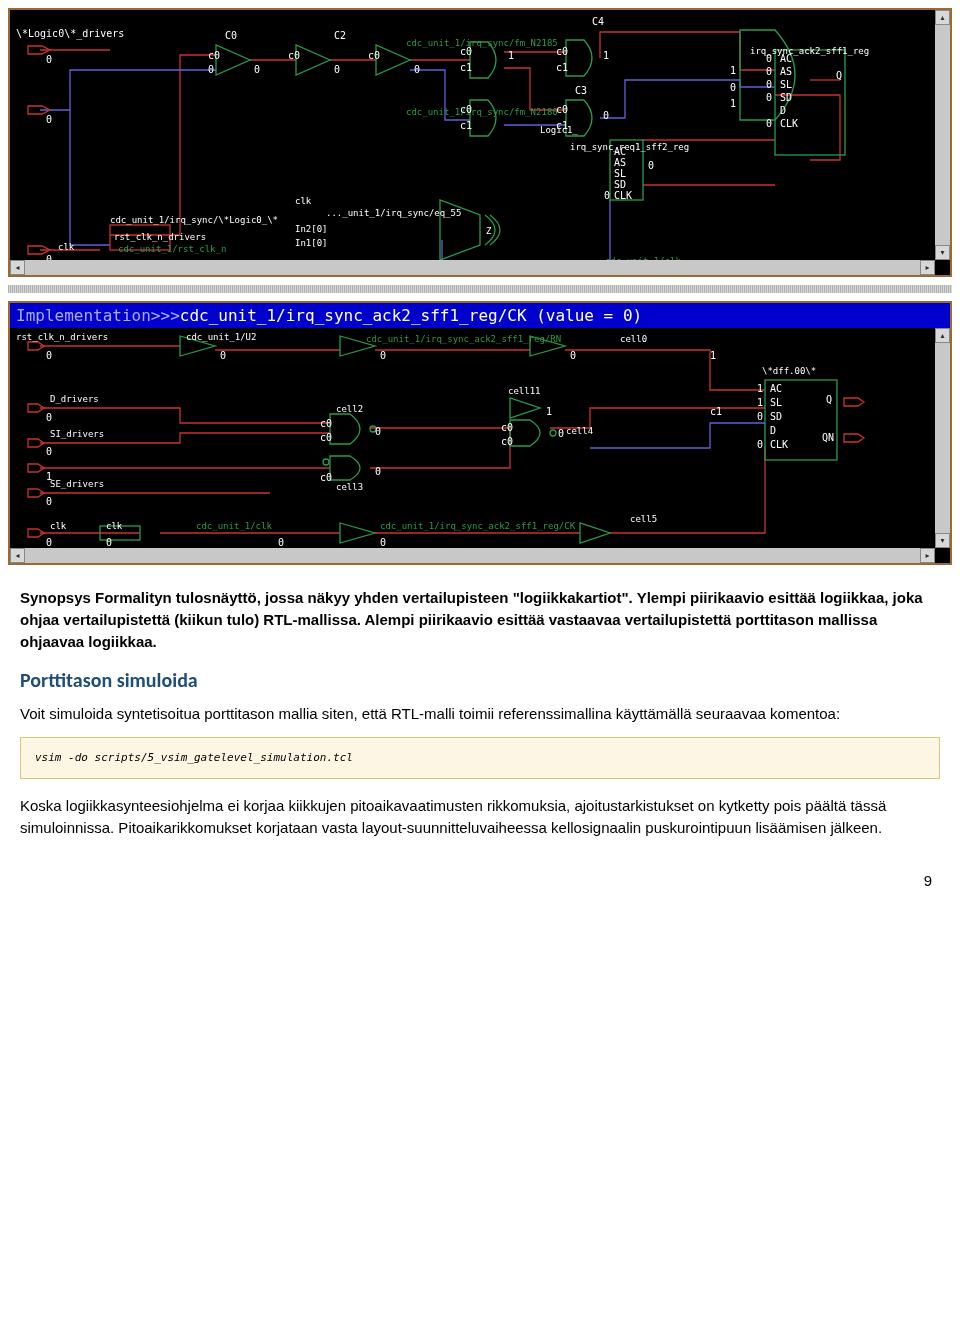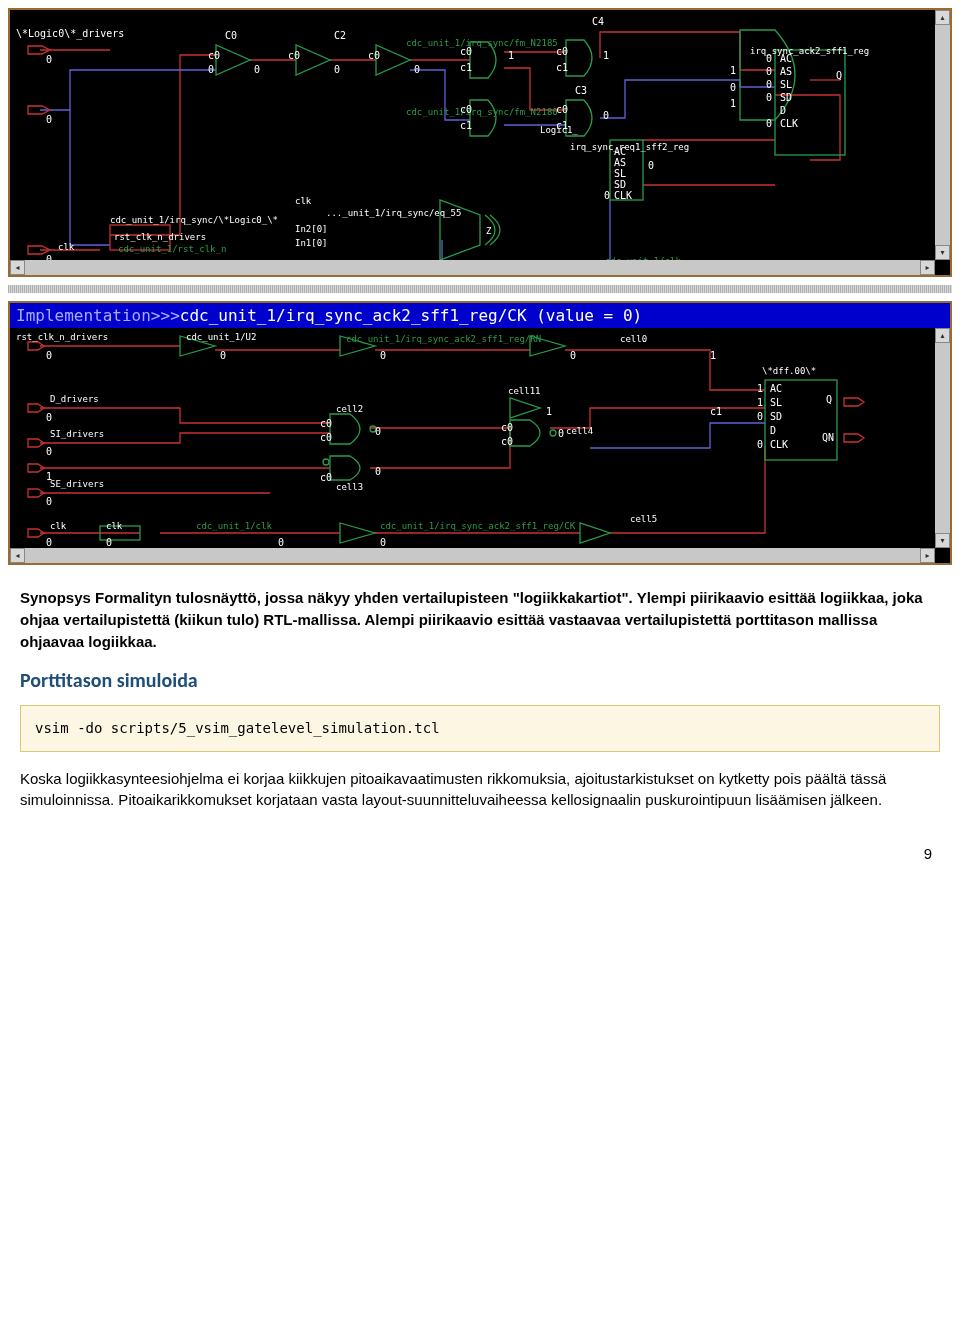--- a/index.html
+++ b/index.html
@@ -87,22 +87,23 @@
     font-size: 20px;
     font-weight: bold;
     color: #1f4e79;
     margin: 14px 0 8px 0;
   }
   .code-box {
     background: #fdf6e3;
     border: 1px solid #d8c97a;
     padding: 12px 14px;
     font-family: monospace;
-    font-size: 14px;
+    font-size: 11px;
     margin: 10px 0 16px 0;
+    font-style: italic;
   }
   .page-num {
     text-align: right;
     padding: 8px 28px 10px 0;
     font-size: 15px;
   }
   .divider {
     height: 8px;
     background: repeating-linear-gradient(90deg,#b0b0b0,#b0b0b0 1px,#d8d8d8 1px,#d8d8d8 2px);
     margin: 0 8px;
@@ -314,21 +315,21 @@
         <path d="M 18 161 L 28 161 L 34 165 L 28 169 L 18 169 Z"></path>
         <path d="M 18 201 L 28 201 L 34 205 L 28 209 L 18 209 Z"></path>
 
         <path d="M 834 70 L 848 70 L 854 74 L 848 78 L 834 78 Z"></path>
         <path d="M 834 106 L 848 106 L 854 110 L 848 114 L 834 114 Z"></path>
       </g>
     </svg>
 
     <span class="wire-label small" style="left:6px;top:4px">rst_clk_n_drivers</span>
     <span class="wire-label small" style="left:176px;top:4px">cdc_unit_1/U2</span>
-    <span class="wire-label green small" style="left:336px;top:6px">cdc_unit_1/irq_sync_ack2_sff1_reg/RN</span>
+    <span class="wire-label green small" style="left:356px;top:6px">cdc_unit_1/irq_sync_ack2_sff1_reg/RN</span>
     <span class="wire-label small" style="left:610px;top:6px">cell0</span>
     <span class="wire-label small" style="left:40px;top:66px">D_drivers</span>
     <span class="wire-label small" style="left:40px;top:101px">SI_drivers</span>
     <span class="wire-label small" style="left:40px;top:151px">SE_drivers</span>
     <span class="wire-label small" style="left:40px;top:193px">clk</span>
     <span class="wire-label small" style="left:96px;top:193px">clk</span>
     <span class="wire-label small green" style="left:186px;top:193px">cdc_unit_1/clk</span>
     <span class="wire-label small green" style="left:370px;top:193px">cdc_unit_1/irq_sync_ack2_sff1_reg/CK</span>
     <span class="wire-label small" style="left:326px;top:76px">cell2</span>
     <span class="wire-label small" style="left:326px;top:154px">cell3</span>
@@ -380,16 +381,17 @@
     <div class="scrollbar-h">
       <div class="sb-btn">◂</div>
       <div class="sb-btn">▸</div>
     </div>
   </div>
 </div>
 
 <div class="content-text">
   <p class="caption">Synopsys Formalityn tulosnäyttö, jossa näkyy yhden vertailupisteen "logiikkakartiot". Ylempi piirikaavio esittää logiikkaa, joka ohjaa vertailupistettä (kiikun tulo) RTL-mallissa. Alempi piirikaavio esittää vastaavaa vertailupistettä porttitason mallissa ohjaavaa logiikkaa.</p>
   <h2 class="section-heading">Porttitason simuloida</h2>
+  <p>Voit simuloida syntetisoitua porttitason mallia siten, että RTL-malli toimii referenssimallina käyttämällä seuraavaa komentoa:</p>
   <div class="code-box">vsim -do scripts/5_vsim_gatelevel_simulation.tcl</div>
   <p>Koska logiikkasynteesiohjelma ei korjaa kiikkujen pitoaikavaatimusten rikkomuksia, ajoitustarkistukset on kytketty pois päältä tässä simuloinnissa. Pitoaikarikkomukset korjataan vasta layout-suunnitteluvaiheessa kellosignaalin puskurointipuun lisäämisen jälkeen.</p>
 </div>
 <div class="page-num">9</div>
 
 </body></html>

